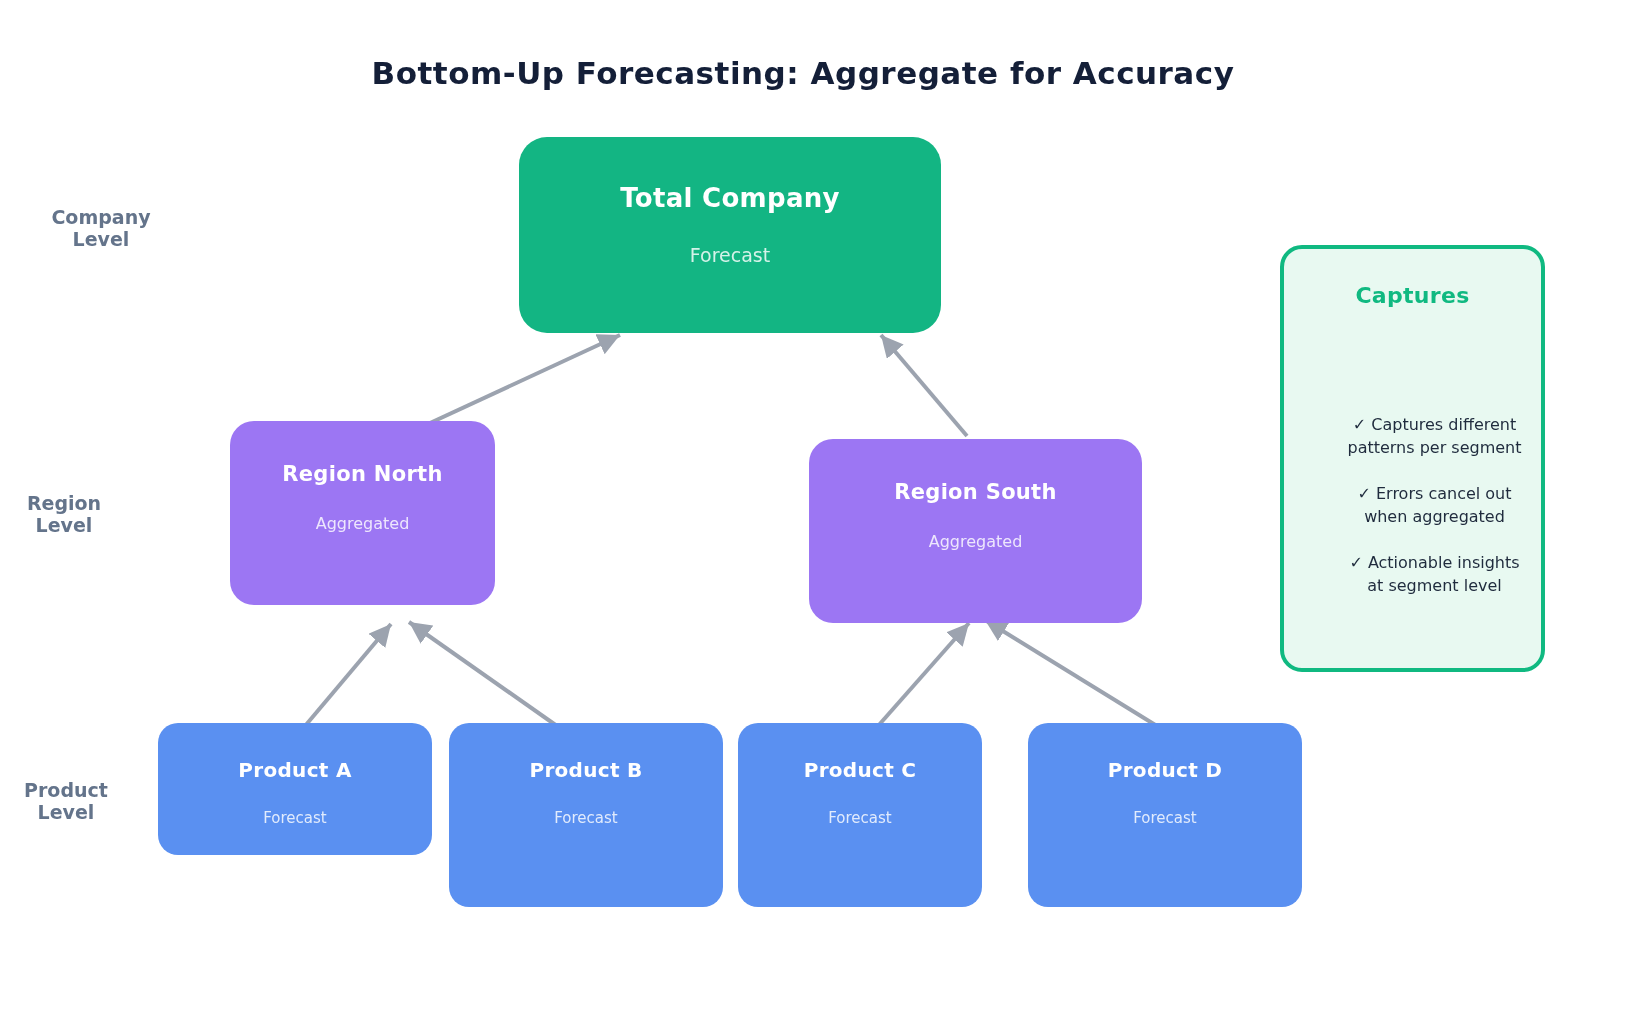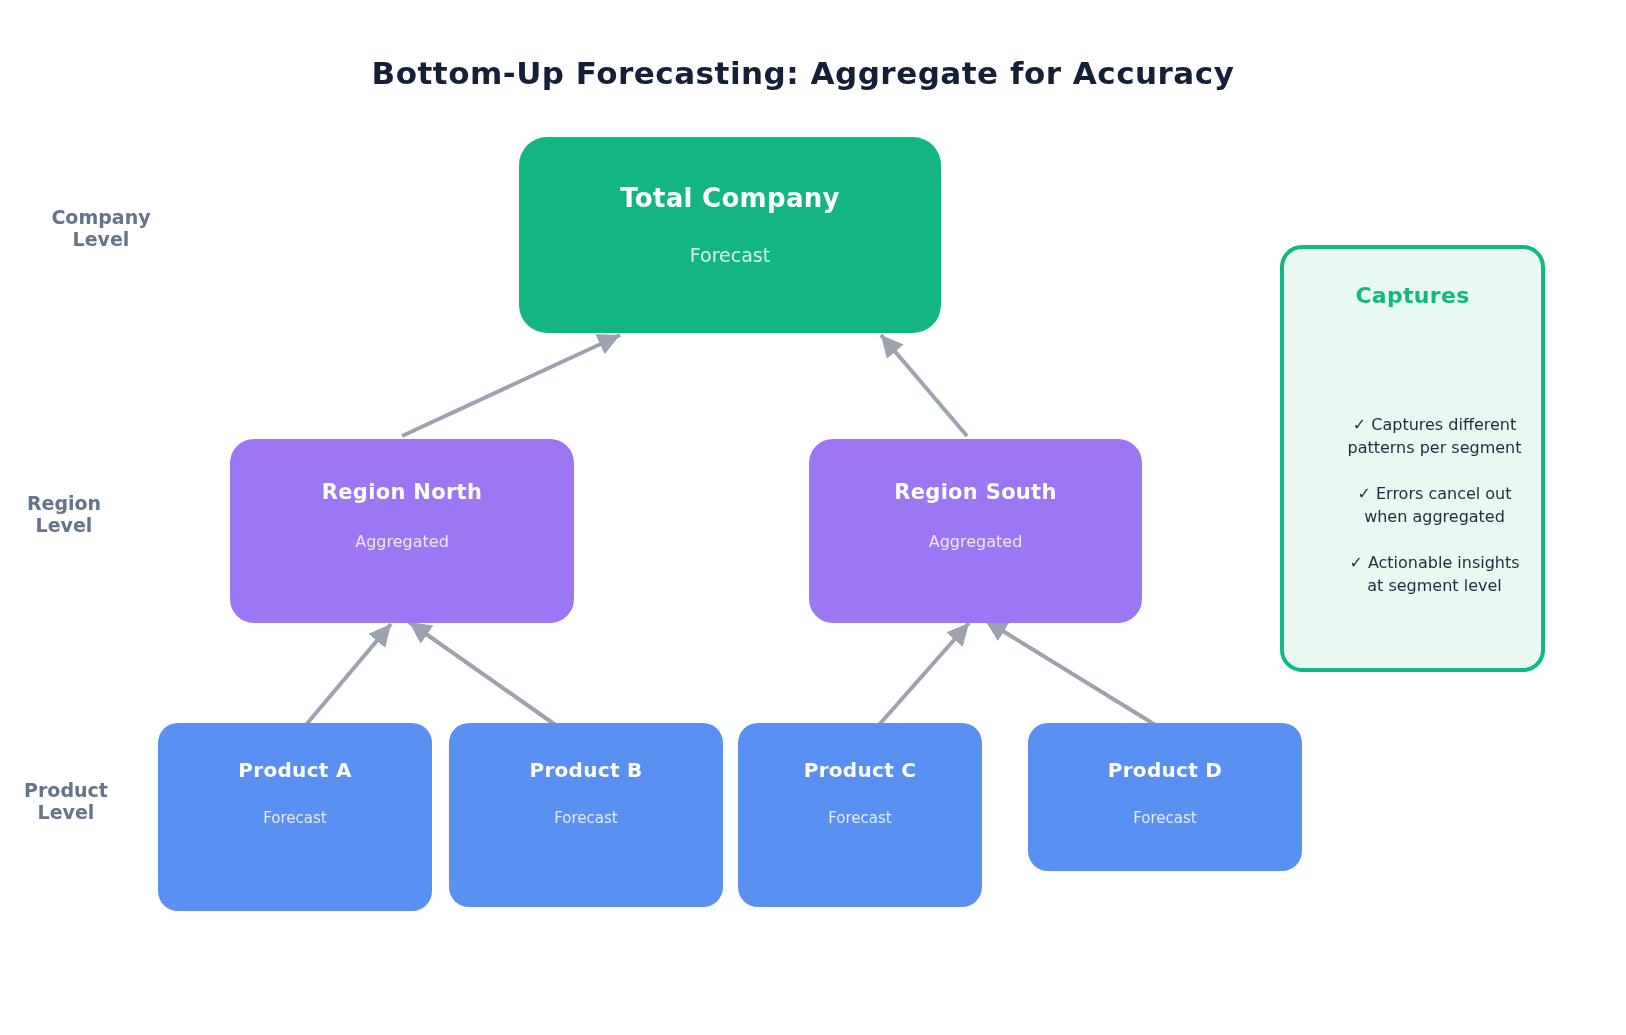--- a/index.html
+++ b/index.html
@@ -88,46 +88,46 @@
     <line x1="1157" y1="726" x2="985" y2="620" marker-end="url(#ah)"></line>
     <line x1="402" y1="436" x2="620" y2="335" marker-end="url(#ah)"></line>
     <line x1="967" y1="436" x2="881" y2="335" marker-end="url(#ah)"></line>
   </svg>
 
   <div class="node node-lg" style="left:519px; top:137px; width:422px; height:196px;">
     <div class="nt">Total Company</div>
     <div class="ns">Forecast</div>
   </div>
 
-  <div class="node node-md" style="left:230px; top:439px; width:344px; height:184px;">
+  <div class="node node-md" style="left:230px; top:421px; width:265px; height:184px;">
     <div class="nt">Region North</div>
     <div class="ns">Aggregated</div>
   </div>
 
   <div class="node node-md" style="left:809px; top:439px; width:333px; height:184px;">
     <div class="nt">Region South</div>
     <div class="ns">Aggregated</div>
   </div>
 
-  <div class="node node-sm" style="left:158px; top:723px; width:274px; height:188px;">
+  <div class="node node-sm" style="left:158px; top:723px; width:274px; height:132px;">
     <div class="nt">Product A</div>
     <div class="ns">Forecast</div>
   </div>
 
   <div class="node node-sm" style="left:449px; top:723px; width:274px; height:184px;">
     <div class="nt">Product B</div>
     <div class="ns">Forecast</div>
   </div>
 
   <div class="node node-sm" style="left:738px; top:723px; width:244px; height:184px;">
     <div class="nt">Product C</div>
     <div class="ns">Forecast</div>
   </div>
 
-  <div class="node node-sm" style="left:1028px; top:723px; width:274px; height:148px;">
+  <div class="node node-sm" style="left:1028px; top:723px; width:274px; height:184px;">
     <div class="nt">Product D</div>
     <div class="ns">Forecast</div>
   </div>
 
   <div class="benefits">
     <div class="benefits-title">Captures</div>
     <div class="benefit-items">
       <div class="benefit-item">
         <div>✓ Captures different</div>
         <div>patterns per segment</div>

